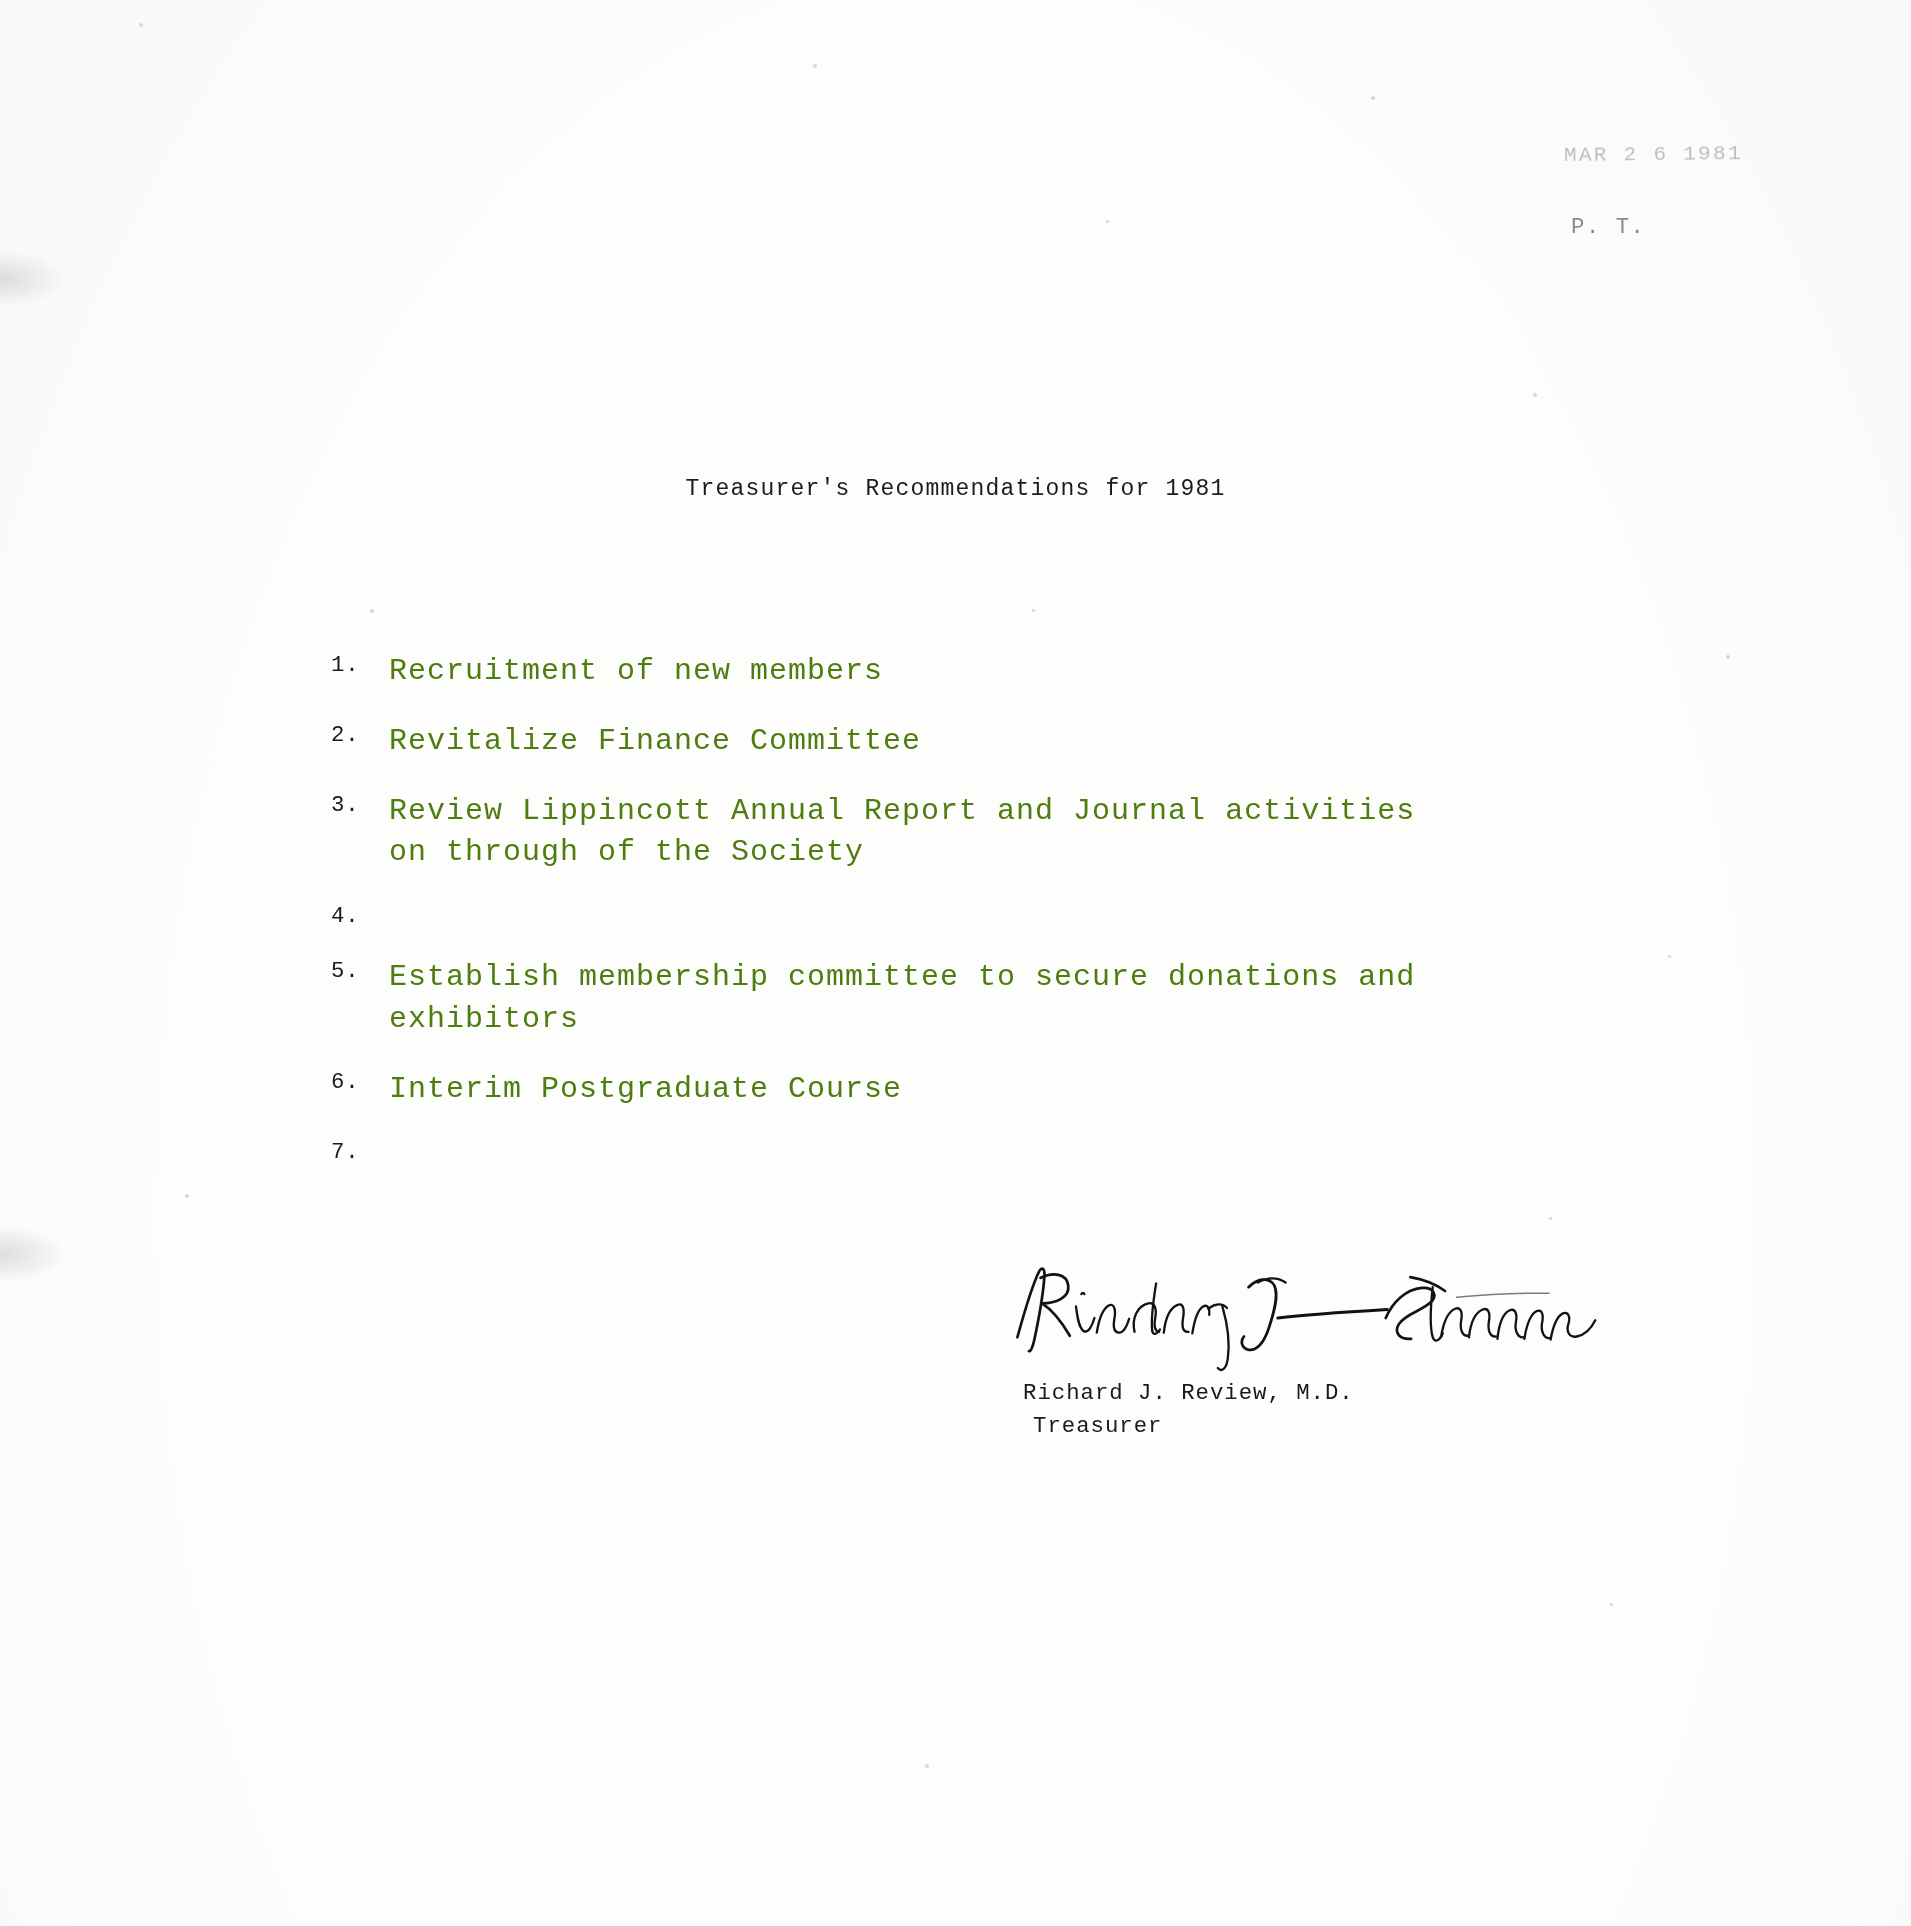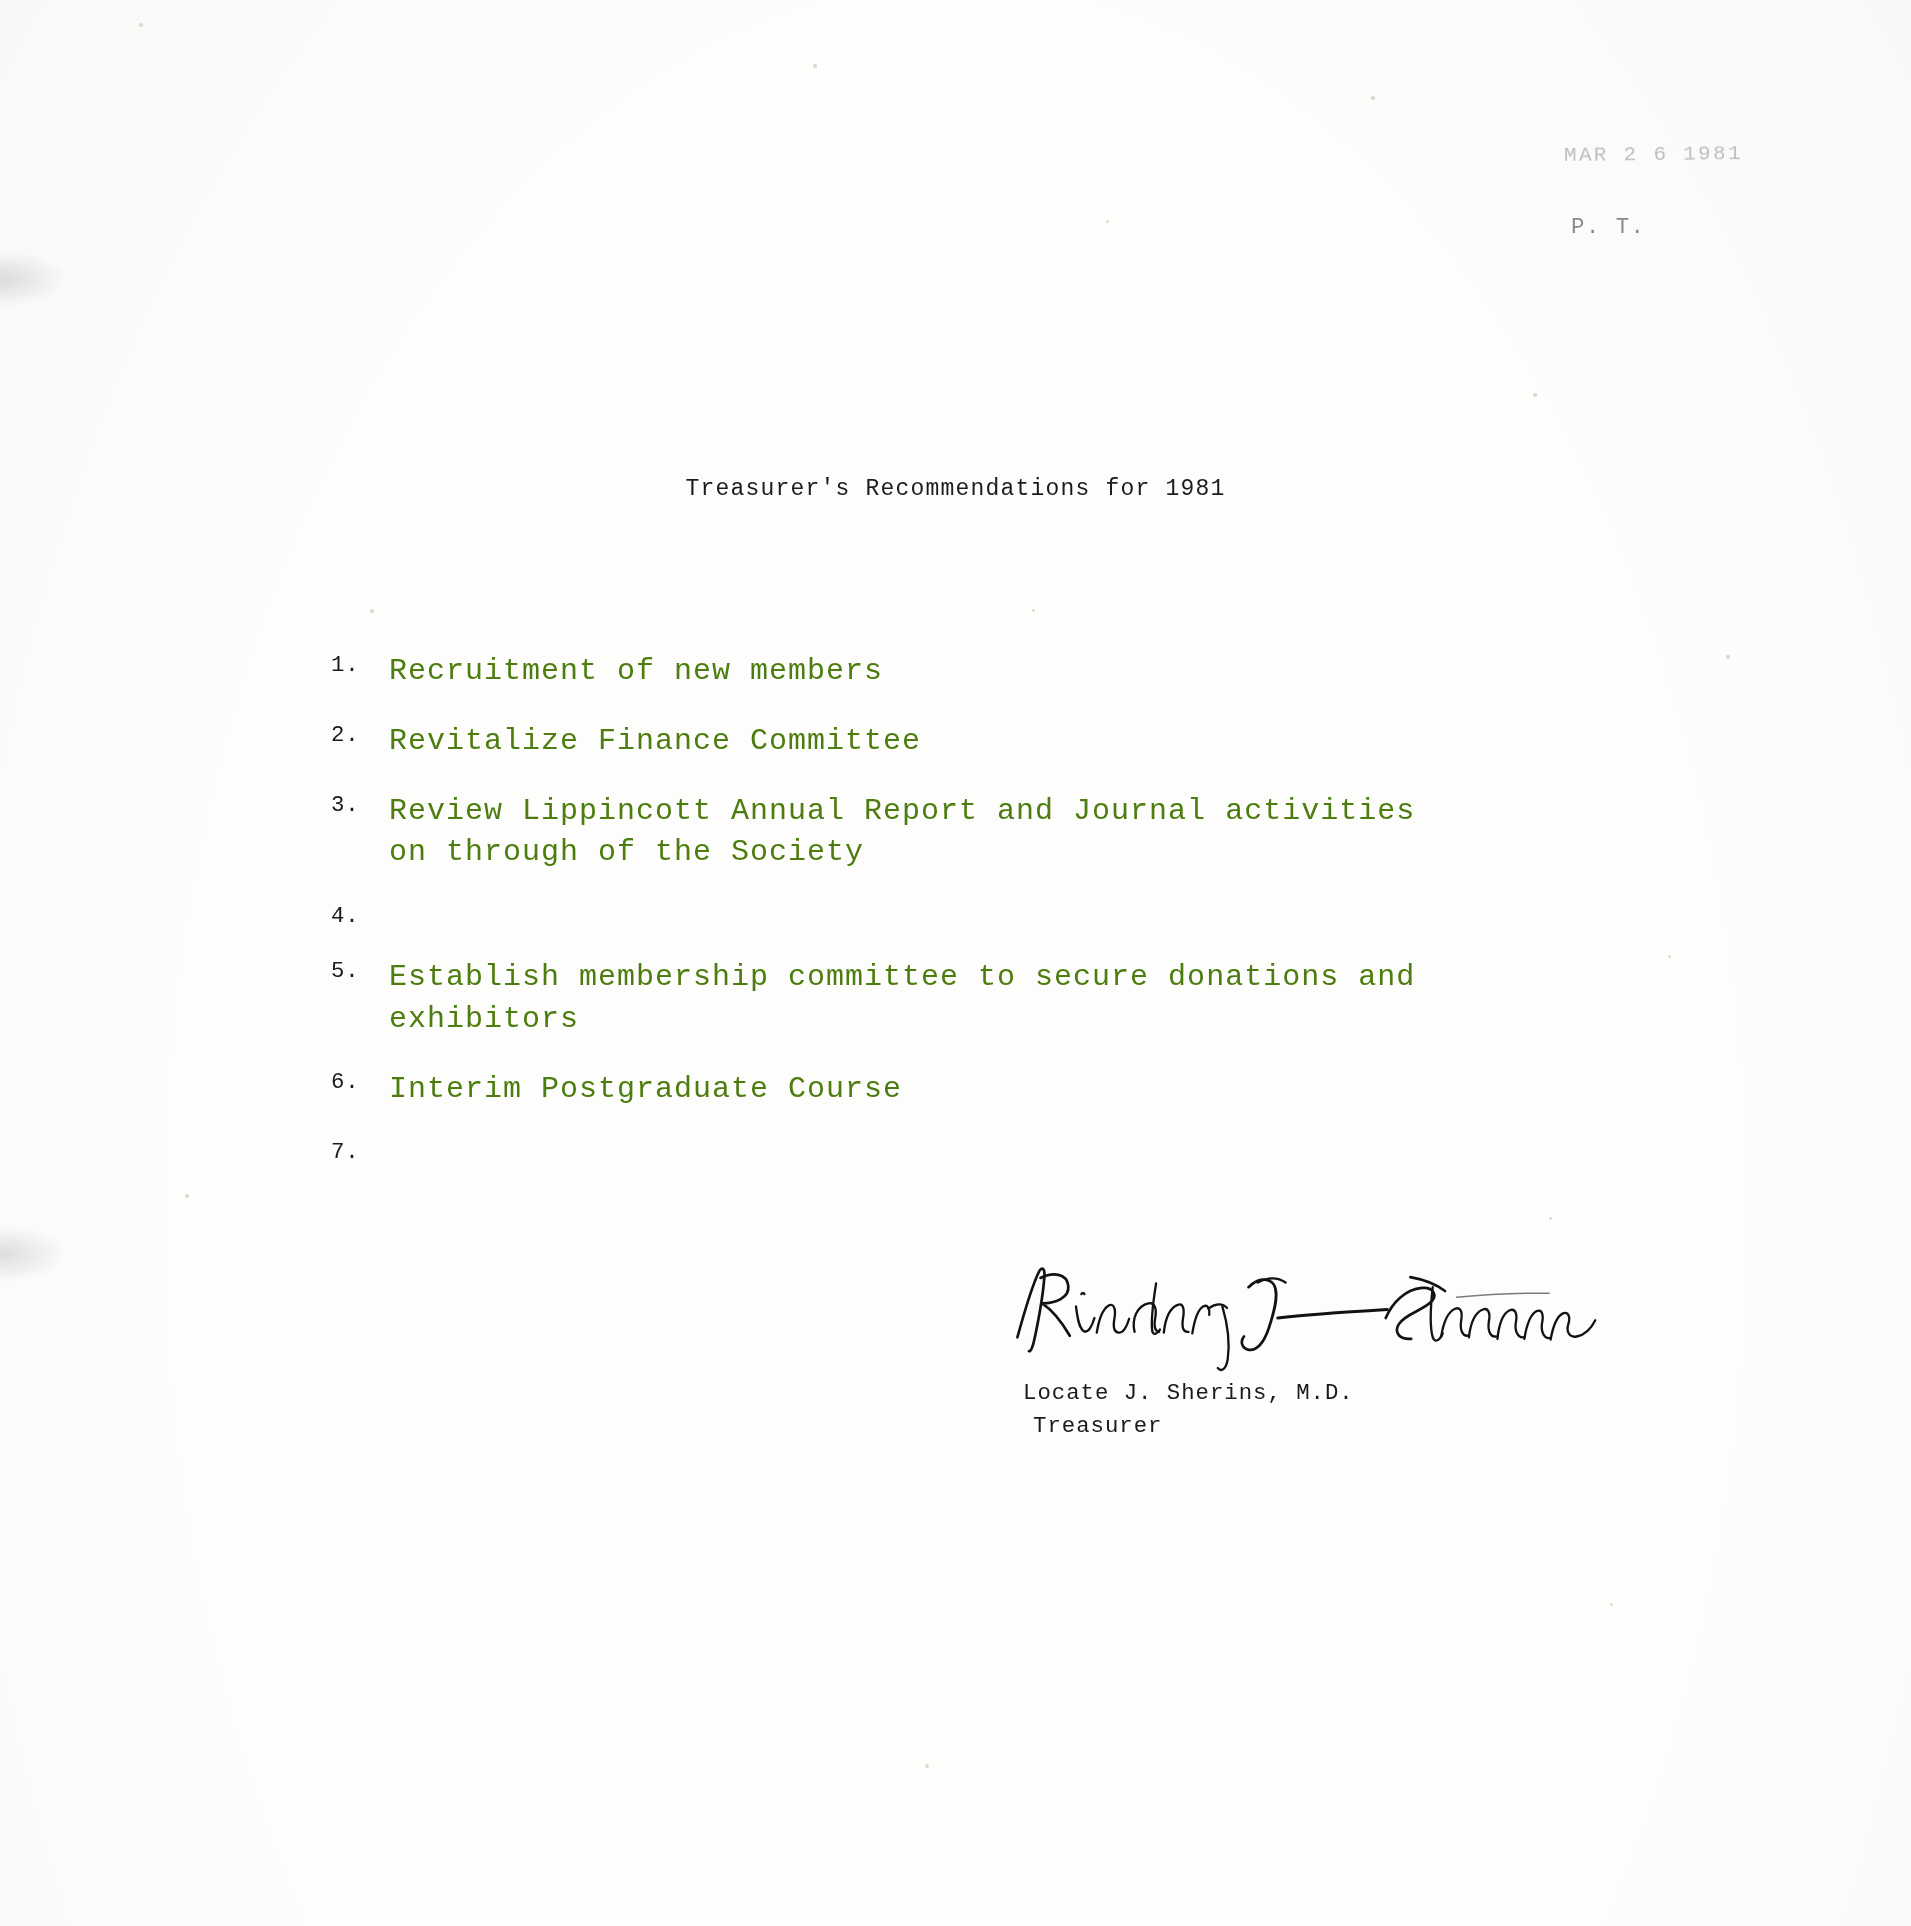--- a/index.html
+++ b/index.html
@@ -231,18 +231,18 @@
           <path d="M1140 198 C 1146 160, 1158 134, 1176 126 C 1190 120, 1196 134, 1192 156 C 1188 178, 1194 198, 1210 196" stroke-width="6"></path>
           <path d="M1212 200 C 1216 164, 1228 136, 1248 128 C 1262 122, 1268 138, 1264 158 C 1260 180, 1266 200, 1282 198" stroke-width="6"></path>
           <path d="M1286 204 C 1290 166, 1300 138, 1318 130 C 1332 124, 1338 140, 1334 160 C 1330 182, 1338 202, 1354 200" stroke-width="6"></path>
           <path d="M1356 204 C 1362 166, 1372 140, 1388 132 C 1402 126, 1406 142, 1402 162 C 1398 184, 1406 204, 1422 202" stroke-width="6"></path>
           <path d="M1424 206 C 1430 172, 1440 146, 1456 138 C 1470 132, 1476 148, 1470 166 C 1464 184, 1472 202, 1492 198 C 1514 194, 1530 176, 1540 156" stroke-width="6"></path>
 
           <path d="M1180 96 C 1260 88, 1340 84, 1420 86" stroke-width="4" opacity="0.55"></path>
         </g>
       </svg>
     </div>
-    <div class="sig-name">Locate J. Sherins, M.D.</div>
+    <div class="sig-name">Richard J. Review, M.D.</div>
     <div class="sig-role">Treasurer</div>
   </div>
 
 </div>
 
 
 </body></html>

